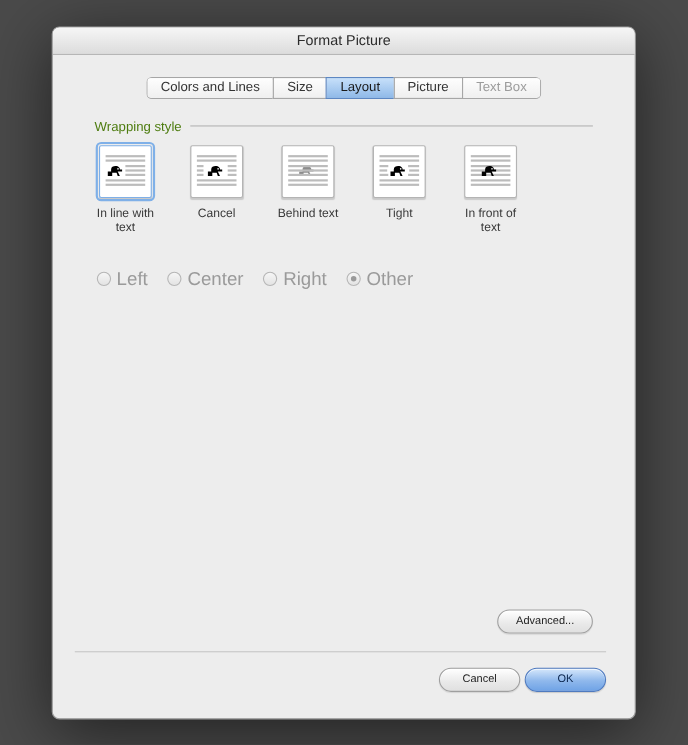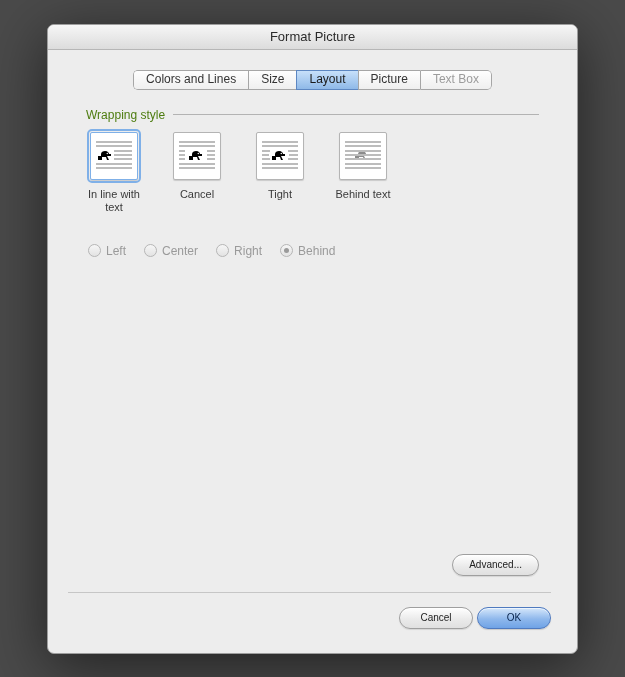--- a/index.html
+++ b/index.html
@@ -151,21 +151,21 @@
     .align-row {
       display: flex;
       gap: 18px;
       margin-top: 4px;
       margin-left: 2px;
     }
     .radio-opt {
       display: flex;
       align-items: center;
       gap: 5px;
-      font-size: 12px;
+      font-size: 17px;
       color: #9a9a9a;
       cursor: default;
     }
     .radio-circle {
       width: 13px;
       height: 13px;
       border-radius: 50%;
       border: 1px solid #b6b6b6;
       background: linear-gradient(to bottom,#f6f6f6,#e3e3e3);
       display: flex;
@@ -280,52 +280,67 @@
               <rect x="2" y="31" width="36" height="2" fill="#bcbcbc"></rect>
               <path d="M12 24 L12 20 L15 20 L15 18 C15 16 17 15 19 15 C22 15 23 17 23 18 L25 18 L25 20 L21 20 L23 24 L21 24 L20 21 L16 21 L16 24 Z M20.5 17.5 C20.5 18 20.9 18.3 21.3 18.3 C21.7 18.3 22 18 22 17.5 C22 17.1 21.7 16.8 21.3 16.8 C20.9 16.8 20.5 17.1 20.5 17.5 Z" fill="#000"></path>
             </svg>
           </div>
           <div class="wrap-label">Cancel</div>
         </div>
 
         <div class="wrap-opt">
           <div class="wrap-thumb">
             <svg width="40" height="40" viewBox="0 0 40 40">
+              <path d="M12 24 L12 20 L15 20 L15 18 C15 16 17 15 19 15 C22 15 23 17 23 18 L25 18 L25 20 L21 20 L23 24 L21 24 L20 21 L16 21 L16 24 Z" fill="#000" opacity="0.45"></path>
+              <rect x="2" y="5" width="36" height="2" fill="#bcbcbc"></rect>
+              <rect x="2" y="9" width="36" height="2" fill="#bcbcbc"></rect>
+              <rect x="2" y="14" width="36" height="2" fill="#bcbcbc"></rect>
+              <rect x="2" y="18" width="36" height="2" fill="#bcbcbc"></rect>
+              <rect x="2" y="22" width="36" height="2" fill="#bcbcbc"></rect>
+              <rect x="2" y="27" width="36" height="2" fill="#bcbcbc"></rect>
+              <rect x="2" y="31" width="36" height="2" fill="#bcbcbc"></rect>
+            </svg>
+          </div>
+          <div class="wrap-label">Behind text</div>
+        </div>
+
+        <div class="wrap-opt">
+          <div class="wrap-thumb">
+            <svg width="40" height="40" viewBox="0 0 40 40">
               <rect x="2" y="5" width="36" height="2" fill="#bcbcbc"></rect>
               <rect x="2" y="9" width="36" height="2" fill="#bcbcbc"></rect>
               <rect x="2" y="14" width="8" height="2" fill="#bcbcbc"></rect>
               <rect x="2" y="18" width="7" height="2" fill="#bcbcbc"></rect>
               <rect x="2" y="22" width="8" height="2" fill="#bcbcbc"></rect>
               <rect x="28" y="14" width="10" height="2" fill="#bcbcbc"></rect>
               <rect x="29" y="18" width="9" height="2" fill="#bcbcbc"></rect>
               <rect x="28" y="22" width="10" height="2" fill="#bcbcbc"></rect>
               <rect x="2" y="27" width="36" height="2" fill="#bcbcbc"></rect>
               <rect x="2" y="31" width="36" height="2" fill="#bcbcbc"></rect>
               <path d="M12 24 L12 20 L15 20 L15 18 C15 16 17 15 19 15 C22 15 23 17 23 18 L25 18 L25 20 L21 20 L23 24 L21 24 L20 21 L16 21 L16 24 Z M20.5 17.5 C20.5 18 20.9 18.3 21.3 18.3 C21.7 18.3 22 18 22 17.5 C22 17.1 21.7 16.8 21.3 16.8 C20.9 16.8 20.5 17.1 20.5 17.5 Z" fill="#000"></path>
             </svg>
           </div>
           <div class="wrap-label">Tight</div>
         </div>
 
         <div class="wrap-opt">
           <div class="wrap-thumb">
             <svg width="40" height="40" viewBox="0 0 40 40">
-              <path d="M12 24 L12 20 L15 20 L15 18 C15 16 17 15 19 15 C22 15 23 17 23 18 L25 18 L25 20 L21 20 L23 24 L21 24 L20 21 L16 21 L16 24 Z" fill="#000" opacity="0.45"></path>
               <rect x="2" y="5" width="36" height="2" fill="#bcbcbc"></rect>
               <rect x="2" y="9" width="36" height="2" fill="#bcbcbc"></rect>
               <rect x="2" y="14" width="36" height="2" fill="#bcbcbc"></rect>
               <rect x="2" y="18" width="36" height="2" fill="#bcbcbc"></rect>
               <rect x="2" y="22" width="36" height="2" fill="#bcbcbc"></rect>
               <rect x="2" y="27" width="36" height="2" fill="#bcbcbc"></rect>
               <rect x="2" y="31" width="36" height="2" fill="#bcbcbc"></rect>
-            </svg>
-          </div>
-          <div class="wrap-label">Behind text</div>
-        </div>
-
+              <path d="M12 24 L12 20 L15 20 L15 18 C15 16 17 15 19 15 C22 15 23 17 23 18 L25 18 L25 20 L21 20 L23 24 L21 24 L20 21 L16 21 L16 24 Z M20.5 17.5 C20.5 18 20.9 18.3 21.3 18.3 C21.7 18.3 22 18 22 17.5 C22 17.1 21.7 16.8 21.3 16.8 C20.9 16.8 20.5 17.1 20.5 17.5 Z" fill="#000"></path>
+            </svg>
+          </div>
+          <div class="wrap-label">In front of text</div>
+        </div>
 
       </div>
     </div>
 
     <div class="group">
       <div class="align-row">
         <div class="radio-opt">
           <span class="radio-circle"></span>
           <span>Left</span>
         </div>
@@ -334,21 +349,21 @@
           <span>Center</span>
         </div>
         <div class="radio-opt">
           <span class="radio-circle"></span>
           <span>Right</span>
         </div>
         <div class="radio-opt">
           <span class="radio-circle">
                 <span class="radio-dot"></span>
               </span>
-          <span>Behind</span>
+          <span>Other</span>
         </div>
       </div>
     </div>
 
     <div class="spacer"></div>
 
     <div class="adv-row">
       <div class="push-btn">Advanced...</div>
     </div>
 

